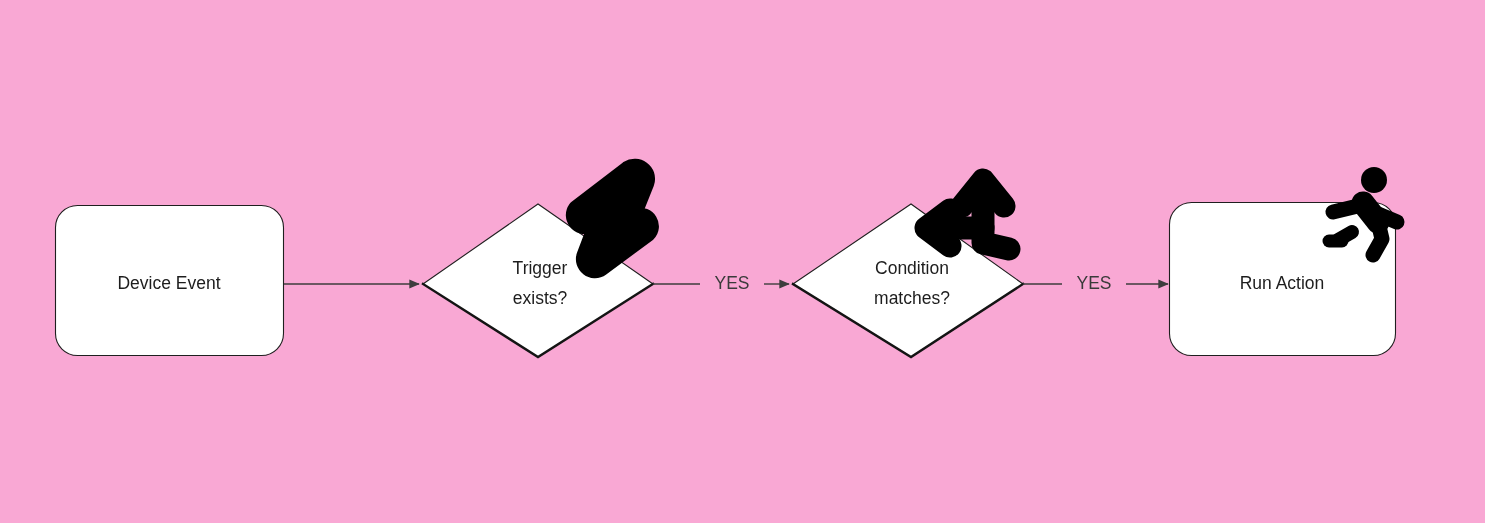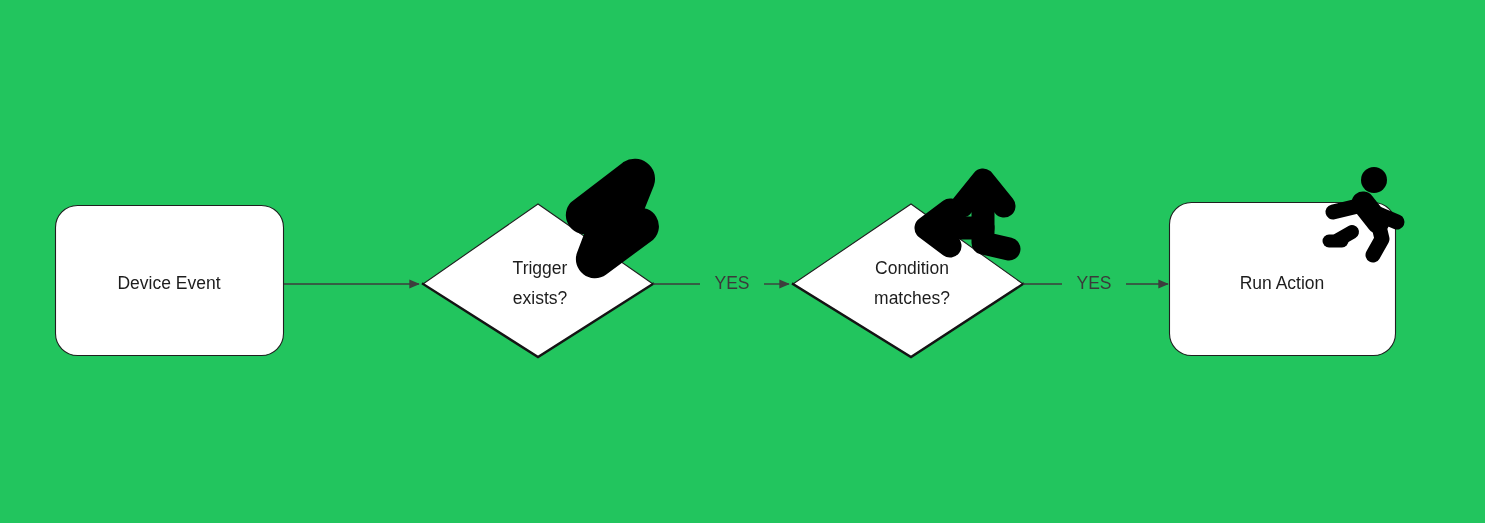--- a/index.html
+++ b/index.html
@@ -8,21 +8,21 @@
     padding: 0;
     background: #ffffff;
   }
   body {
     font-family: "Liberation Sans", "DejaVu Sans", sans-serif;
   }
   #canvas {
     position: relative;
     width: 1485px;
     height: 523px;
-    background: #22c55e;
+    background: #f9a8d4;
     overflow: hidden;
   }
   #flow-svg {
     position: absolute;
     top: 0;
     left: 0;
     width: 1485px;
     height: 523px;
     display: block;
   }

